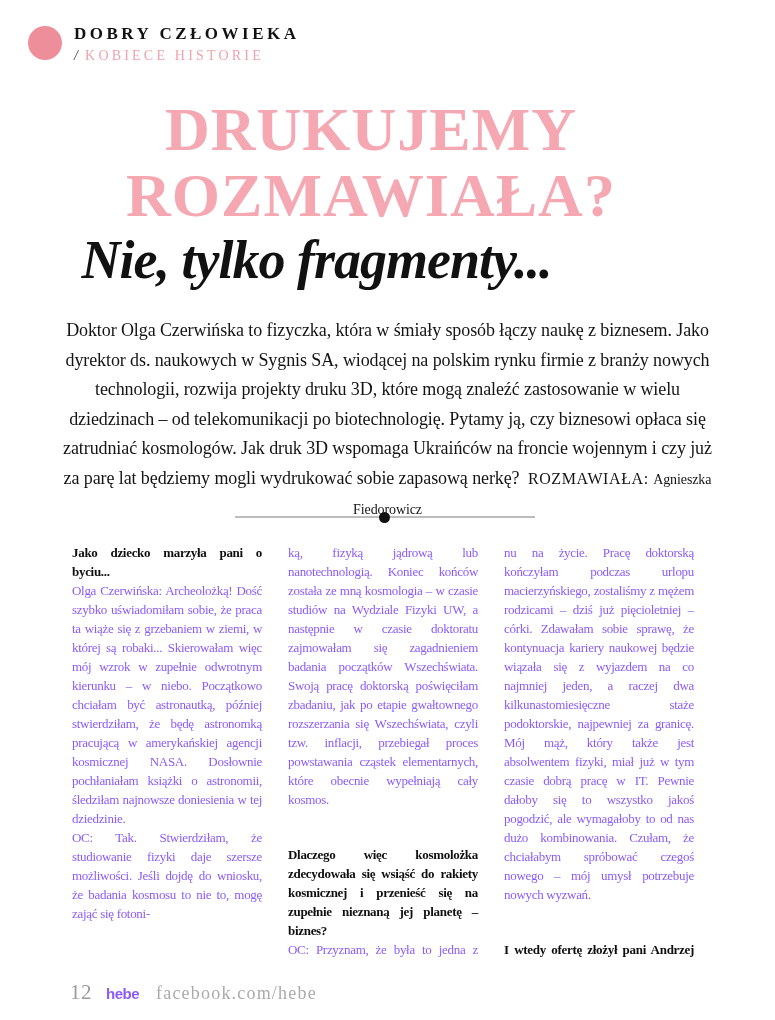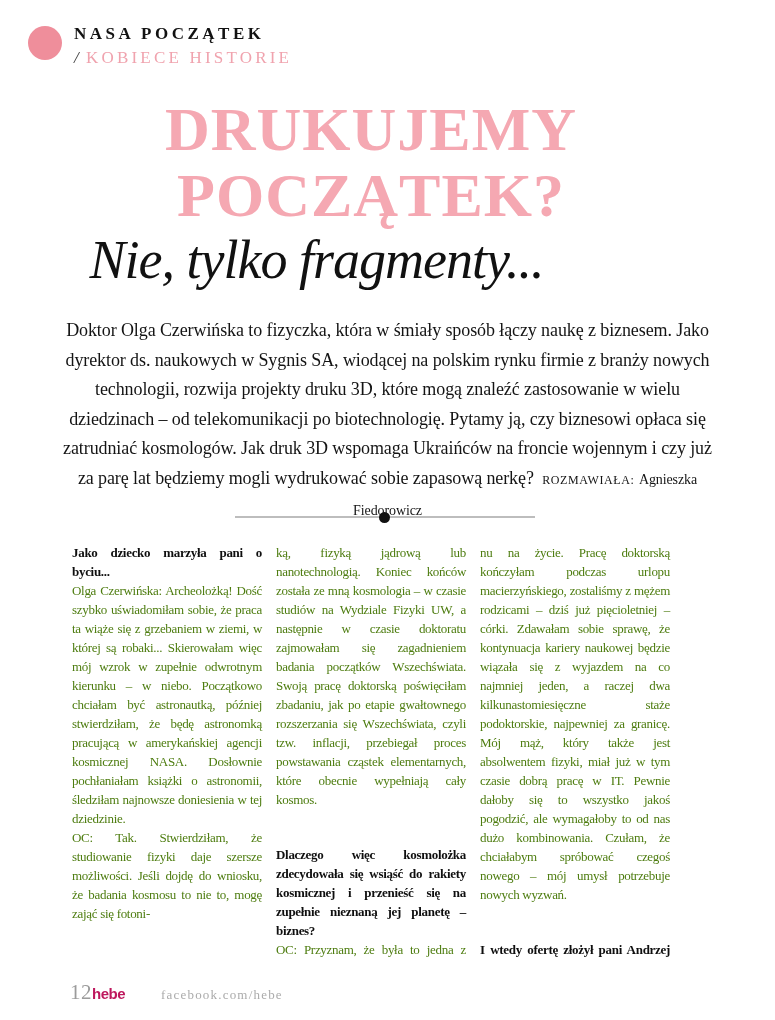--- a/index.html
+++ b/index.html
@@ -16,101 +16,101 @@
   .header { position: absolute; top: 24px; left: 28px; display: flex; align-items: flex-start; }
   .pink-dot {
     width: 34px; height: 34px; border-radius: 50%;
     background: #ef8e9b; margin-top: 2px; flex: 0 0 auto;
   }
   .kicker { margin-left: 12px; }
   .kicker-main {
     font-size: 17px; font-weight: 700; letter-spacing: 3.5px;
     color: #121212; line-height: 1.2;
   }
-  .kicker-sub { margin-top: 4px; font-size: 17px; letter-spacing: 3.2px; line-height: 1.2; }
+  .kicker-sub { margin-top: 4px; font-size: 14px; letter-spacing: 3.2px; line-height: 1.2; }
   .kicker-slash { color: #3a3a3a; margin-right: 4px; font-style: italic; }
   .kicker-subsection { color: #f0a3ae; }
 
   
   .headline {
     position: absolute; top: 96px; left: 0; width: 742px;
     text-align: center; color: #f5a8b2;
     font-family: "Liberation Serif", "DejaVu Serif", serif;
     font-weight: 700; font-size: 62px; line-height: 66px; letter-spacing: 1px;
   }
   .subtitle {
     position: absolute; top: 230px; left: 0; width: 633px;
     text-align: center; color: #111;
-    font-style: italic; font-weight: 400;
+    font-style: italic; font-weight: 700;
     font-size: 54px; line-height: 60px; letter-spacing: -1px;
   }
 
   
   .intro {
     position: absolute; top: 316px; left: 62px; width: 651px;
     text-align: center; font-size: 18px; line-height: 29.5px;
     color: #141414; letter-spacing: -0.1px;
   }
   .byline-label {
-    font-size: 12px; letter-spacing: 0.6px; color: #141414;
+    font-size: 16px; letter-spacing: 0.6px; color: #141414;
     margin-left: 4px;
     text-align: right;
   }
   .byline-name { font-size: 14px; color: #141414; }
 
   
   .divider {
     position: absolute; top: 516px; left: 235px; width: 300px; height: 2px;
     background: #bdbdbd;
   }
   .divider-dot {
     position: absolute; top: -4.5px; left: 144px;
     width: 11px; height: 11px; border-radius: 50%; background: #111;
   }
 
   
   .columns {
     position: absolute; top: 543px; left: 72px; width: 622px; height: 420px;
-    display: flex; gap: 14px; overflow: hidden;
+    display: flex; gap: 26px; overflow: hidden;
   }
   .col { width: 190px; flex: 0 0 auto; }
   .col p {
     font-size: 13px; line-height: 19px; letter-spacing: -0.3px;
-    text-align: justify; color: #4d7c0f;
+    text-align: justify; color: #8b5cf6;
   }
   .col p.q { font-weight: 700; color: #0f0f0f; }
   .col p.gap-before { margin-top: 36px; }
 
   
   .footer {
     position: absolute; left: 70px; top: 980px; width: 640px;
     display: flex; align-items: baseline; color: #9b9b9b;
   }
   .page-number { font-size: 21px; letter-spacing: 0.5px; }
   .logo {
     font-family: "Liberation Sans", "DejaVu Sans", sans-serif;
     font-weight: 700; font-size: 15px; letter-spacing: -0.5px;
-    color: #be185d; 
+    color: #8b5cf6; margin-left: 14px;
   }
-  .footer-url { font-size: 13px; letter-spacing: 1.2px; color: #ababab; margin-left: 36px; }
+  .footer-url { font-size: 18px; letter-spacing: 1.2px; color: #ababab; margin-left: 17px; }
 </style>
 </head>
 <body>
 
 <div class="page">
 
   <div class="header">
     <span class="pink-dot"></span>
     <div class="kicker">
-      <div class="kicker-main">NASA POCZĄTEK</div>
+      <div class="kicker-main">DOBRY CZŁOWIEKA</div>
       <div class="kicker-sub"><span class="kicker-slash">/</span><span class="kicker-subsection">KOBIECE HISTORIE</span></div>
     </div>
   </div>
 
-  <h1 class="headline"><span>DRUKUJEMY</span><br><span>POCZĄTEK?</span></h1>
+  <h1 class="headline"><span>DRUKUJEMY</span><br><span>ROZMAWIAŁA?</span></h1>
 
   <h2 class="subtitle">Nie, tylko fragmenty...</h2>
 
   <p class="intro"><span>Doktor Olga Czerwińska to fizyczka, która w śmiały sposób łączy naukę z biznesem. Jako dyrektor ds. naukowych w Sygnis SA, wiodącej na polskim rynku firmie z branży nowych technologii, rozwija projekty druku 3D, które mogą znaleźć zastosowanie w wielu dziedzinach – od telekomunikacji po biotechnologię. Pytamy ją, czy biznesowi opłaca się zatrudniać kosmologów. Jak druk 3D wspomaga Ukraińców na froncie wojennym i czy już za parę lat będziemy mogli wydrukować sobie zapasową nerkę?</span>
     <span class="byline-label">ROZMAWIAŁA:</span>
     <span class="byline-name">Agnieszka Fiedorowicz</span></p>
 
   <div class="divider">
     <span class="divider-dot"></span>
   </div>

